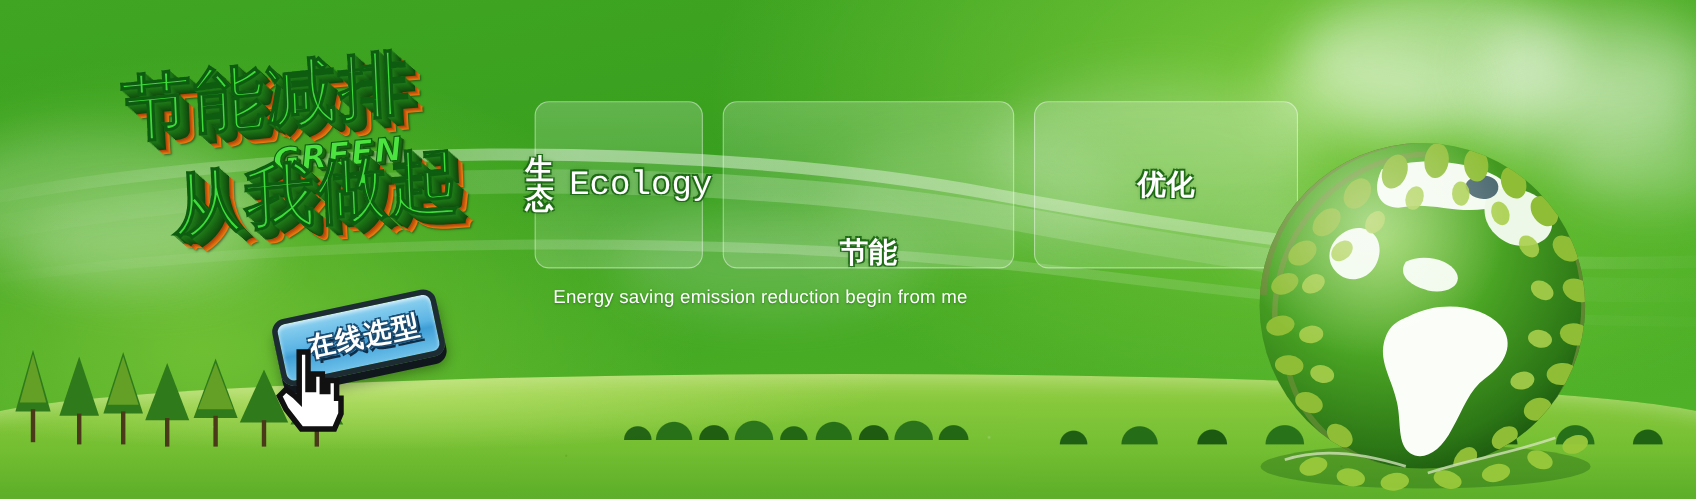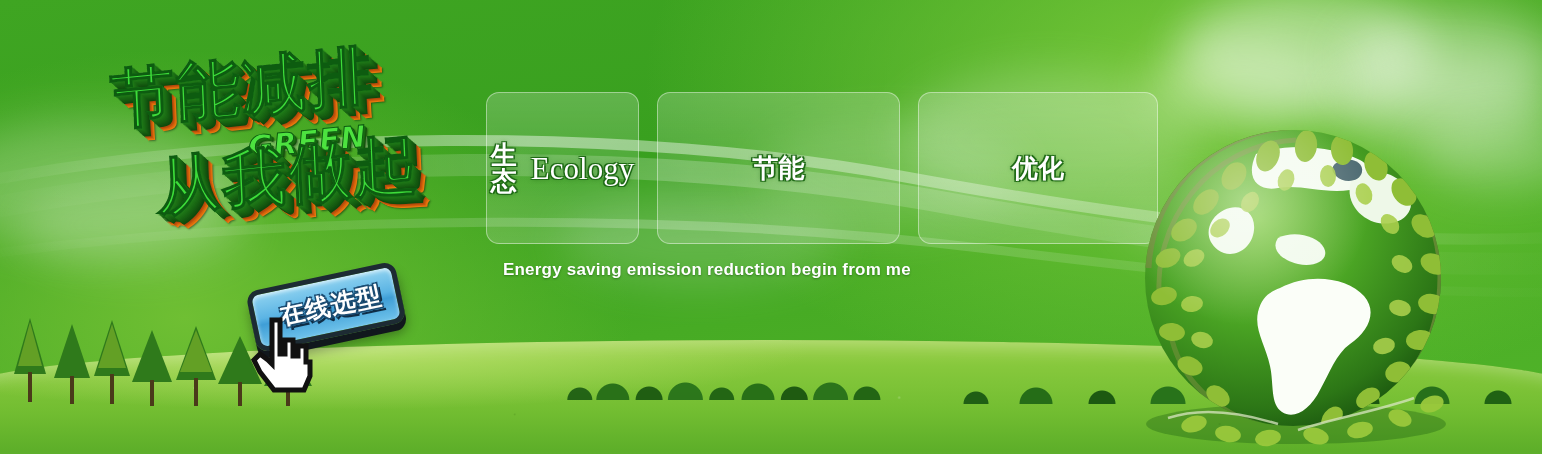--- a/index.html
+++ b/index.html
@@ -116,43 +116,42 @@
   
   .cards{position:absolute;left:486px;top:92px;display:flex;gap:18px;}
   .card{
     height:152px;border-radius:13px;
     border:1px solid rgba(255,255,255,.42);
     background:linear-gradient(180deg, rgba(255,255,255,.20) 0%, rgba(255,255,255,.10) 55%, rgba(255,255,255,.16) 100%);
     display:flex;flex-direction:row;align-items:center;justify-content:center;
     padding:0 18px;gap:14px;
   }
   .card.c-eco{width:153px;}
-  .card.c-con{width:243px;}
+  .card.c-con{width:265px;align-items:flex-end;}
   .card.c-opt{width:240px;}
   .card-cn{
     font-family:"DejaVu Sans","Liberation Sans",sans-serif;
     font-size:26px;font-weight:bold;color:#ffffff;line-height:1;
     text-shadow:-1.4px -1.4px 0 #1f6b16, 1.4px -1.4px 0 #1f6b16,
                 -1.4px 1.4px 0 #1f6b16, 1.4px 1.4px 0 #1f6b16,
                 0 0 4px rgba(20,80,12,.7);
   }
   .card-en{
-    font-family:Liberation Serif, serif;
+    font-family:Liberation Mono, monospace;
     font-size:31px;font-weight:normal;color:#ffffff;line-height:1;white-space:nowrap;
     text-shadow:-1.4px -1.4px 0 #1f6b16, 1.4px -1.4px 0 #1f6b16,
                 -1.4px 1.4px 0 #1f6b16, 1.4px 1.4px 0 #1f6b16,
                 0 0 5px rgba(20,80,12,.65);
   }
 
   .tagline{
     position:absolute;left:503px;top:260px;
     font-family:"Liberation Sans","DejaVu Sans",sans-serif;
     font-size:17px;color:#ffffff;letter-spacing:.2px;white-space:nowrap;
     text-shadow:0 1px 2px rgba(22,80,14,.55);
-    font-weight:bold;
   }
 
   
   .globe-wrap{position:absolute;left:1128px;top:118px;width:330px;height:330px;}
 </style>
 </head>
 <body>
 
 <div class="banner">
 

